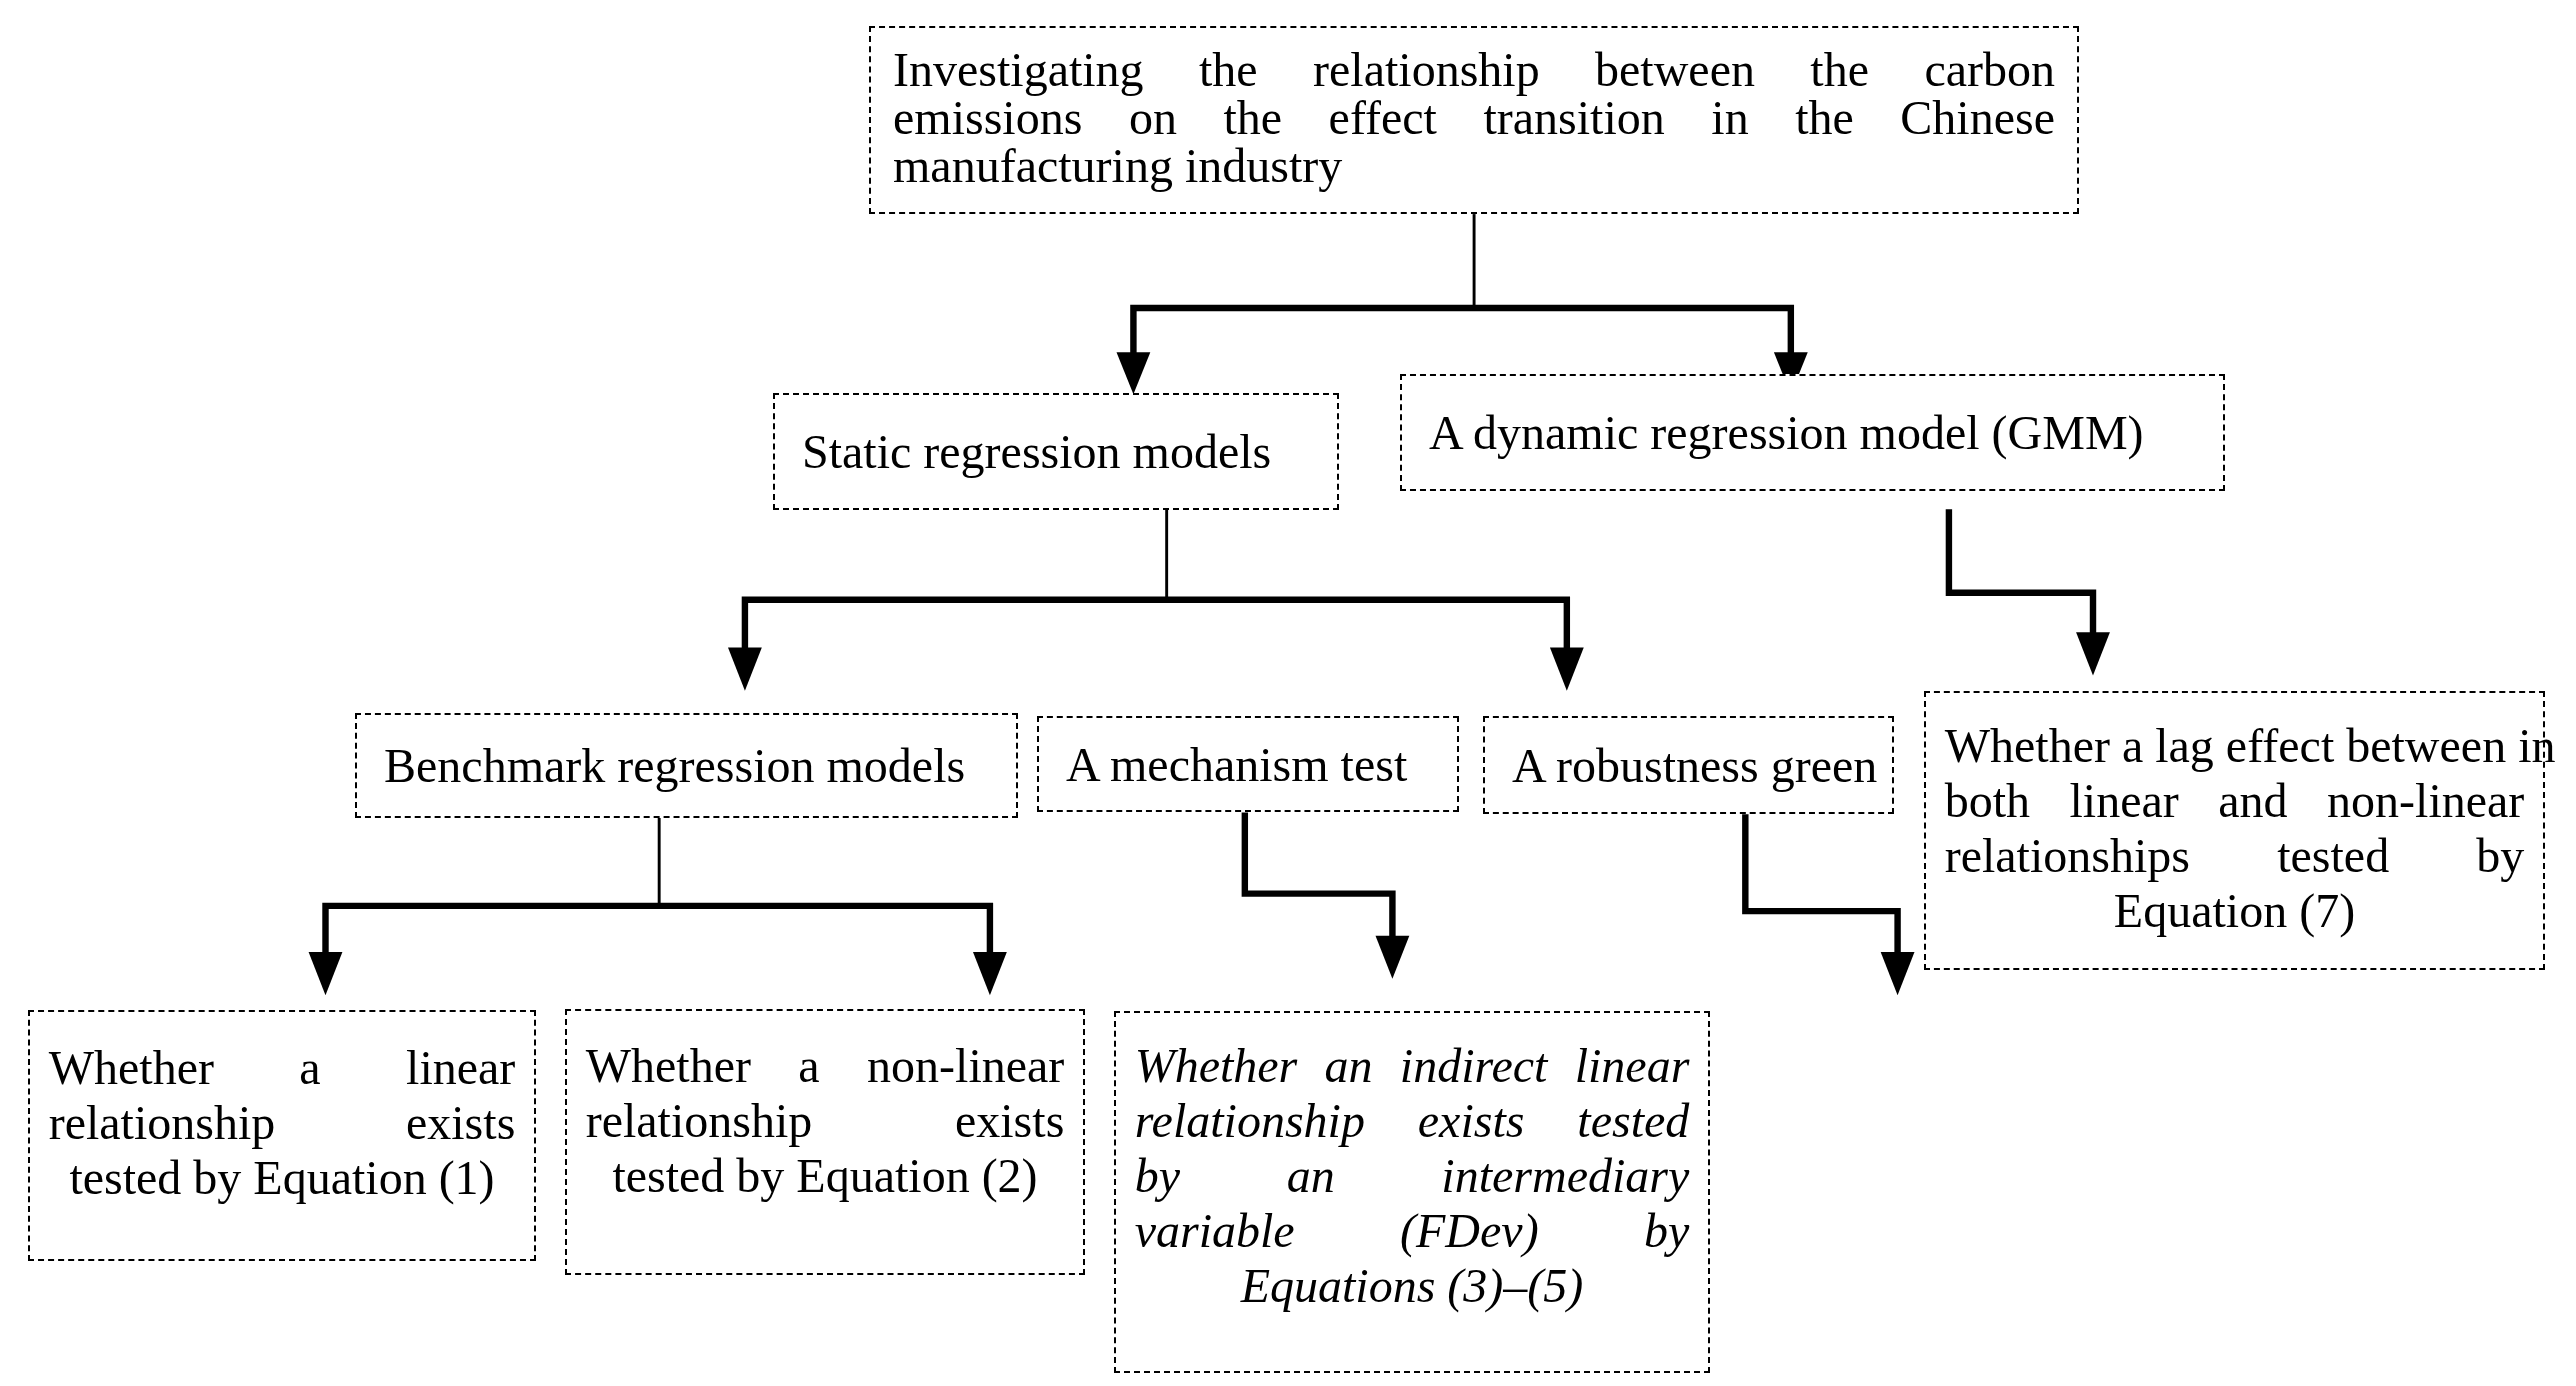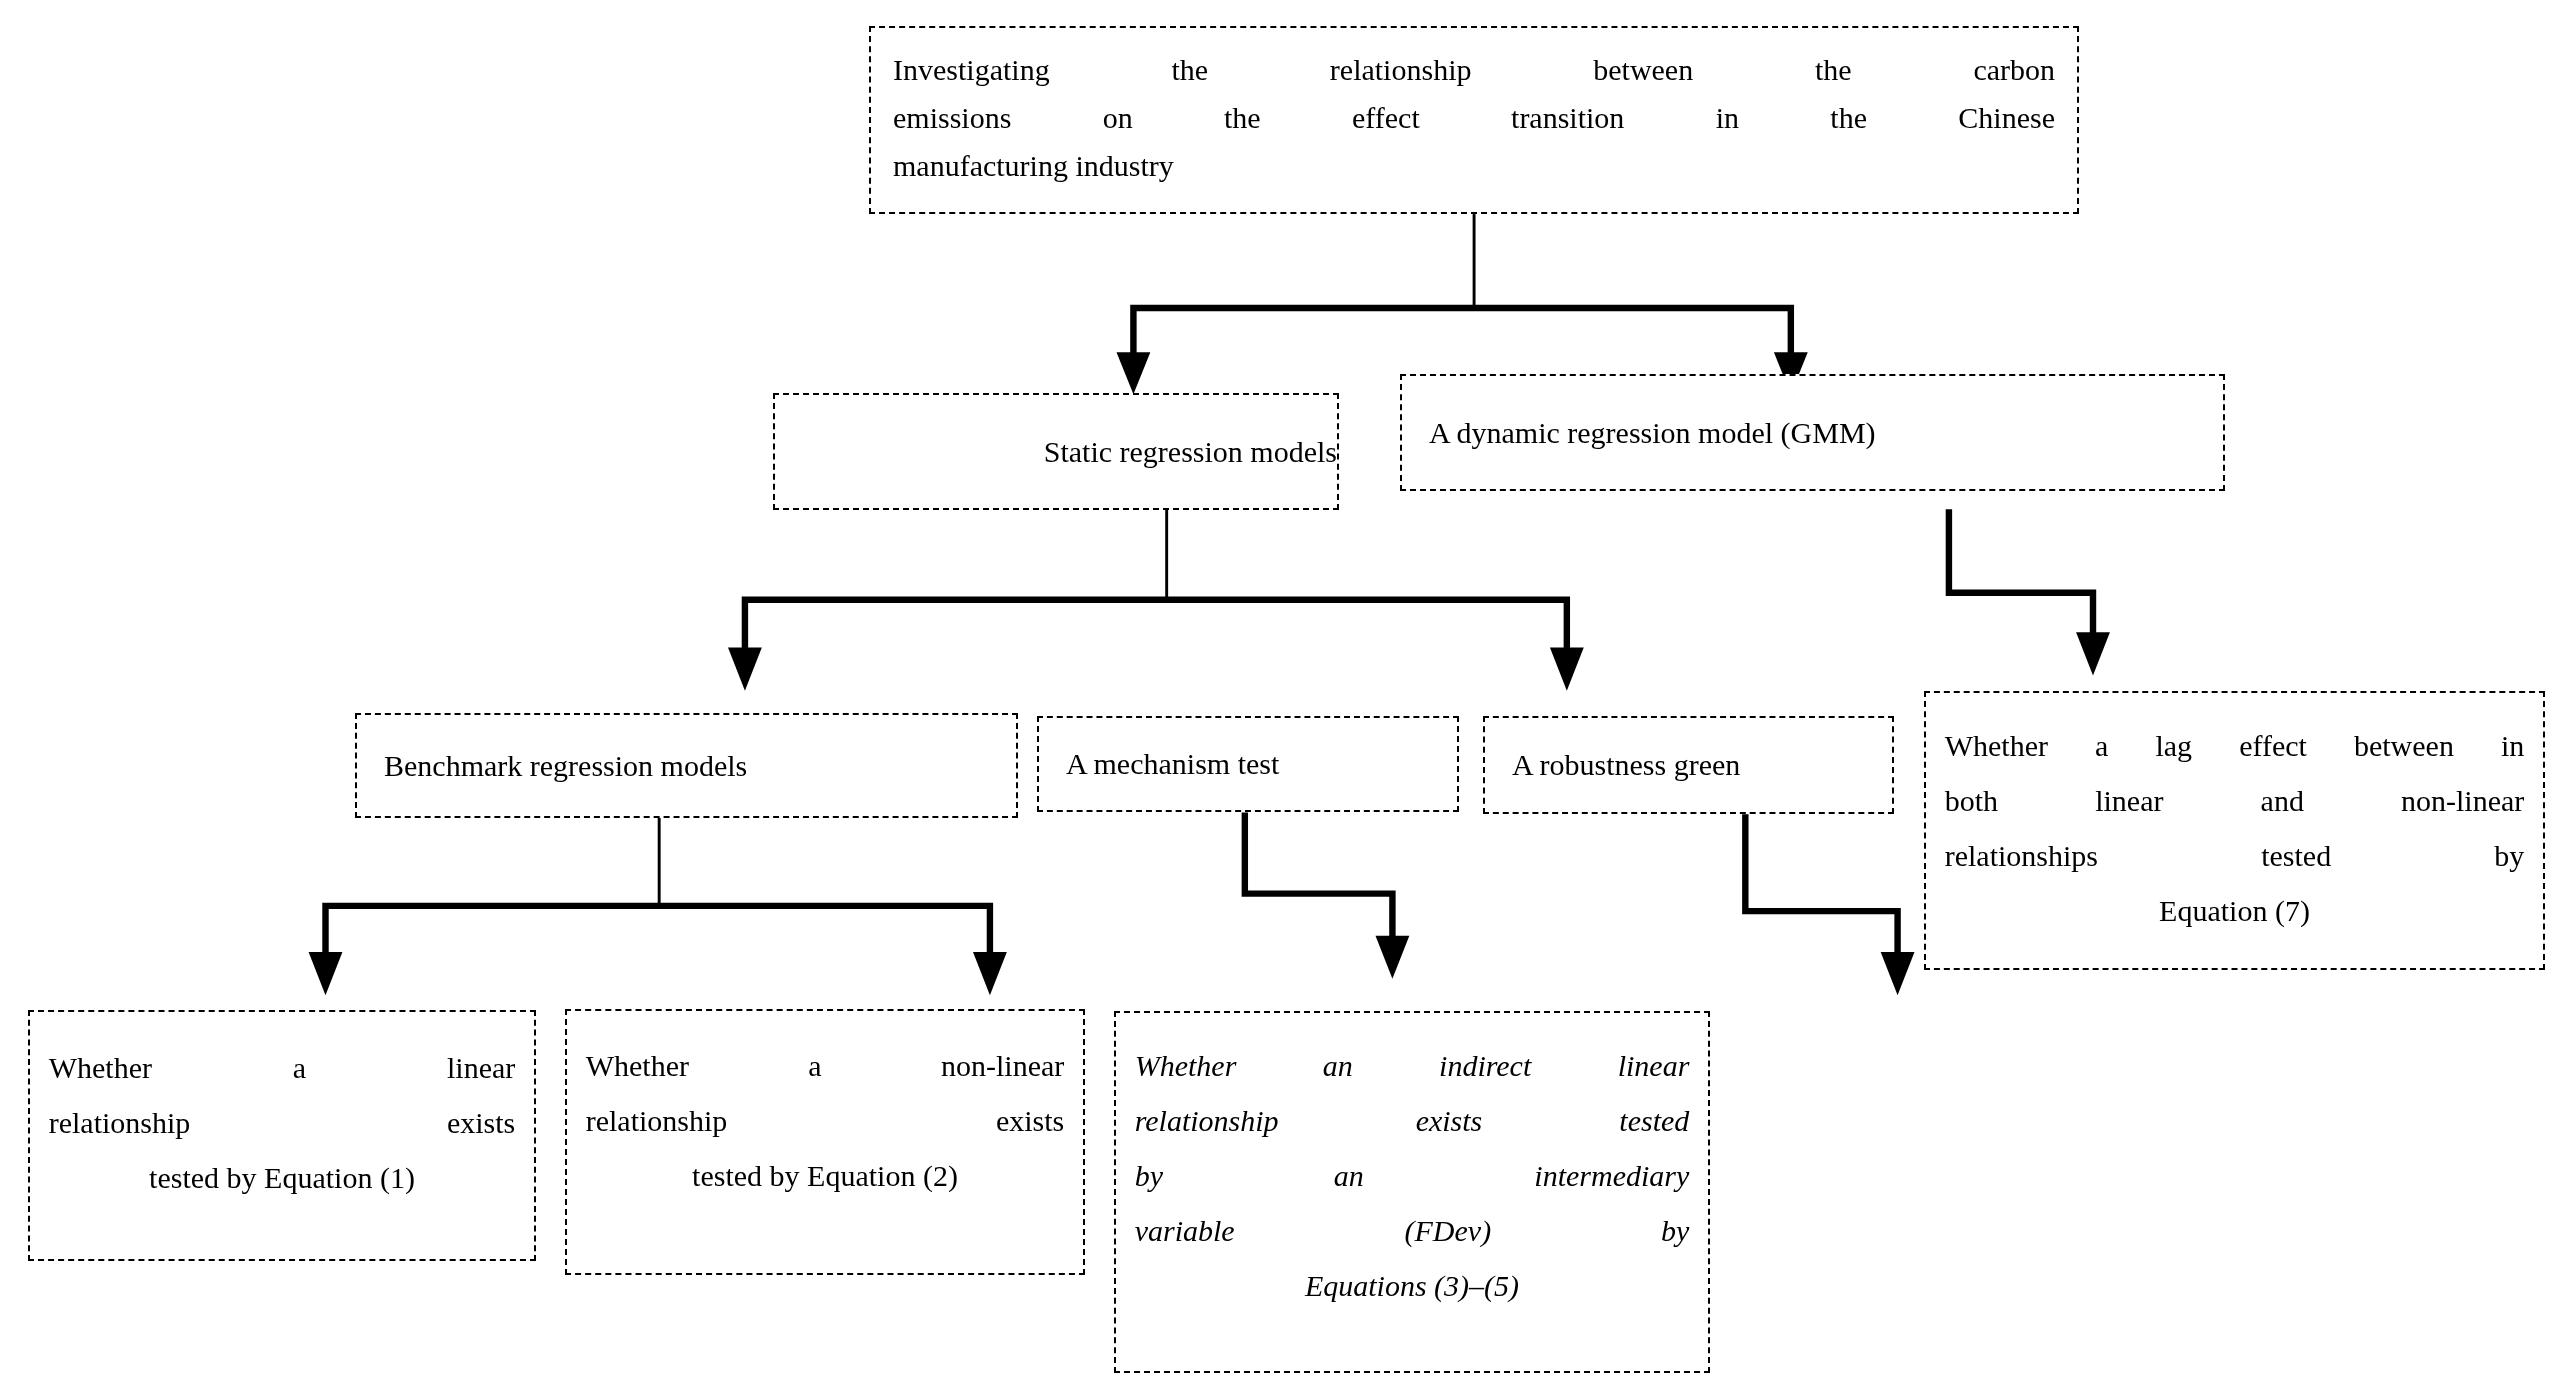--- a/index.html
+++ b/index.html
@@ -19,21 +19,21 @@
     width: 2576px;
     height: 1386px;
     background: #ffffff;
     overflow: hidden;
   }
   .node {
     position: absolute;
     border: 2.9px dashed #000000;
     box-sizing: border-box;
     background: #ffffff;
-    font-size: 30px;
+    font-size: 48px;
     color: #000000;
   }
   .single {
     display: flex;
     align-items: center;
     padding-left: 27px;
     white-space: nowrap;
   }
   .multi {
     padding-left: 18.7px;
@@ -53,21 +53,21 @@
     line-height: 48px;
     white-space: nowrap;
     text-align: left;
   }
   .t-ln.j {
     text-align: justify;
     text-align-last: justify;
   }
   
   .n-title      { left: 869px; top: 26px;   width: 1210px; height: 188px; padding-top: 17.5px; padding-left: 22px; padding-right: 22px; }
-  .n-static     { left: 773px; top: 393px;  width: 566px;  height: 117px; justify-content: flex-end; }
+  .n-static     { left: 773px; top: 393px;  width: 566px;  height: 117px; }
   .n-gmm        { left: 1400px; top: 374px;  width: 825px; height: 117px; }
   .n-benchmark  { left: 355px;  top: 713px; width: 663px; height: 105px; }
   .n-mechanism  { left: 1037px; top: 716px; width: 422px;  height: 96px; }
   .n-robustness { left: 1483px; top: 716px; width: 411px;  height: 98px; }
   .n-lag        { left: 1924px; top: 691px; width: 621px; height: 279px; padding-top: 24.5px; }
   .n-eq1        { left: 28px;   top: 1010px; width: 508px;  height: 251px; padding-top: 28px; }
   .n-eq2        { left: 565px;  top: 1009px; width: 520px;  height: 266px; padding-top: 27px; }
   .n-fdev       { left: 1114px; top: 1011px; width: 596px; height: 362px; padding-top: 24.5px; font-style: italic; }
   .n-threshold  { left: 1757px; top: 1017px; width: 683px; height: 307px; padding-top: 28px; padding-left: 16.3px; padding-right: 16.3px; }
   #connector-layer {

